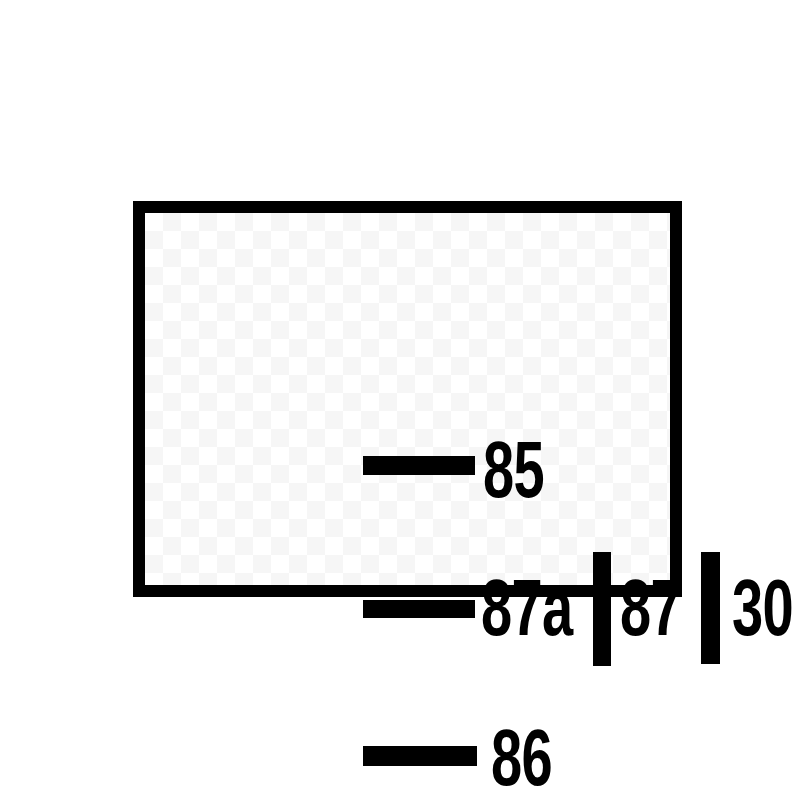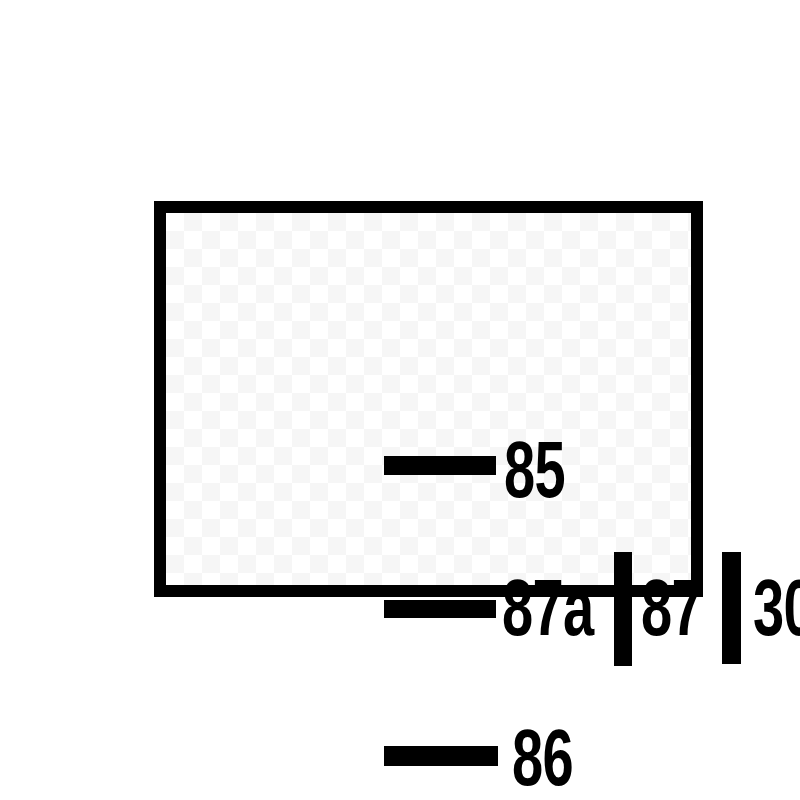--- a/index.html
+++ b/index.html
@@ -19,21 +19,20 @@
     position: absolute;
     left: 133px;
     top: 201px;
     width: 549px;
     height: 396px;
     box-sizing: border-box;
     border: 12px solid #000000;
     
     background:
       repeating-conic-gradient(#f6f6f6 0% 25%, #ffffff 0% 50%) 0 0 / 36px 36px;
-    margin-left: 21px;
   }
   
   .blade {
     position: absolute;
     background: #000000;
   }
   .blade-85  { left: 218px; top: 243px; width: 112px; height: 19px; }
   .blade-87a { left: 218px; top: 387px; width: 112px; height: 18px; }
   .blade-87  { left: 448px; top: 339px; width: 18px;  height: 114px; }
   .blade-30  { left: 556px; top: 339px; width: 19px;  height: 112px; }

